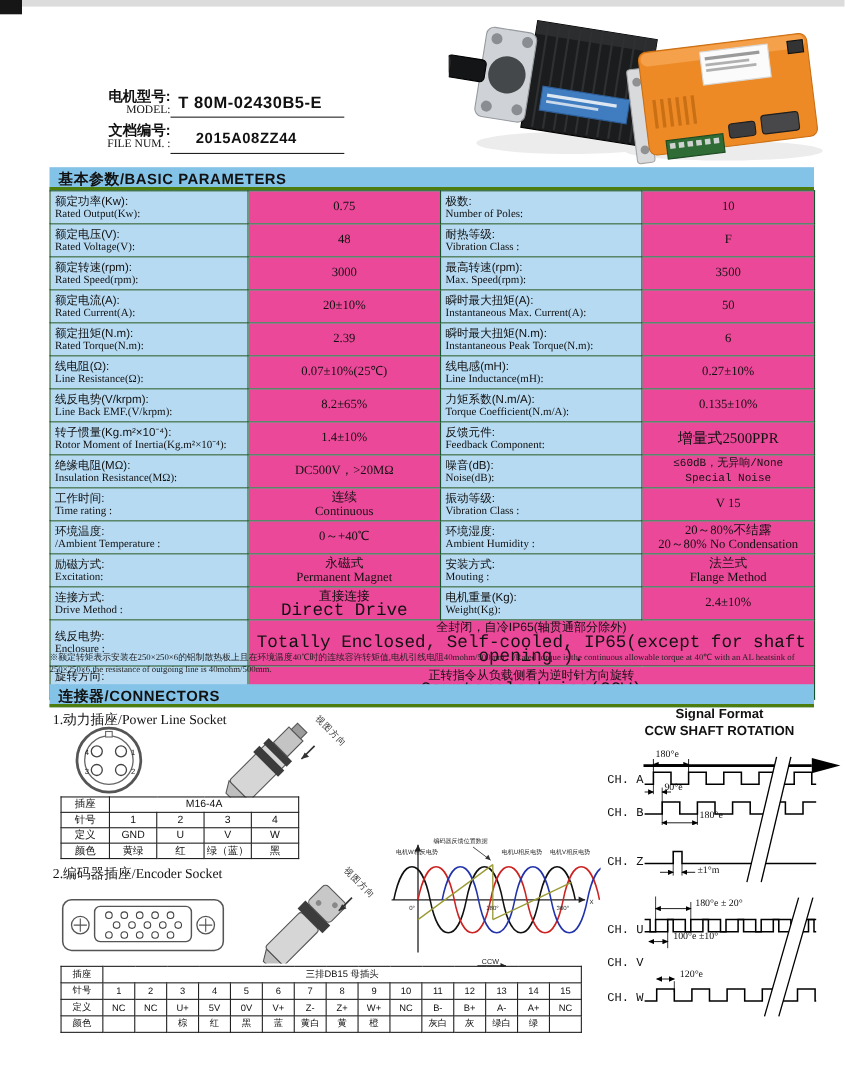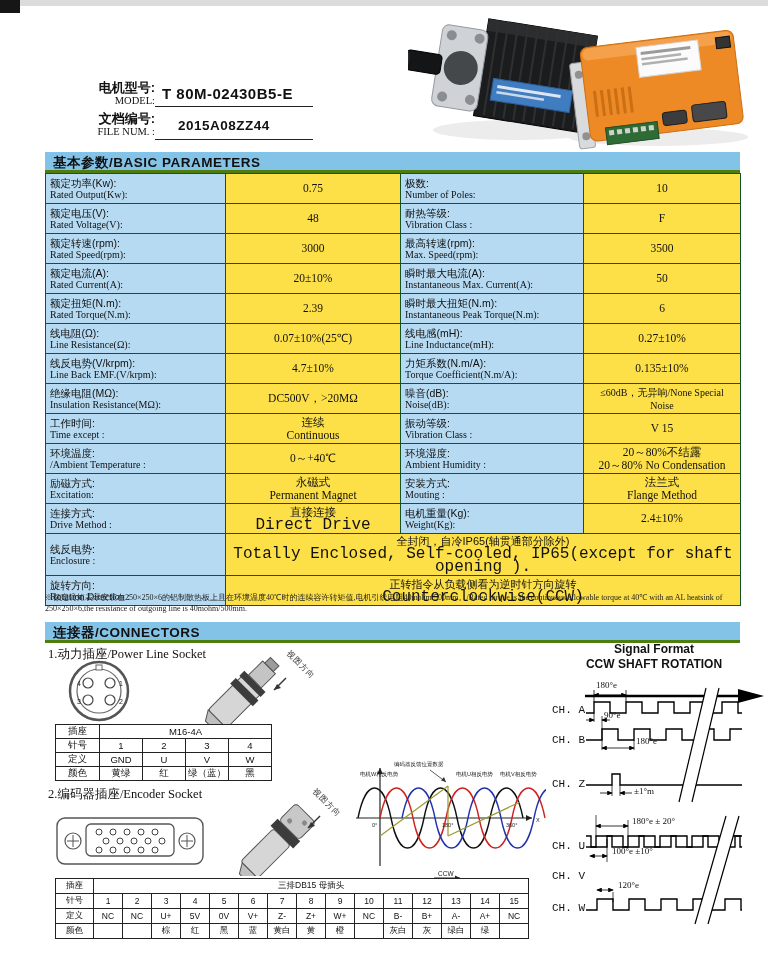--- a/index.html
+++ b/index.html
@@ -20,21 +20,21 @@
           font-size:13.5px;font-weight:bold;line-height:21px;padding-left:8px;box-sizing:border-box;
           letter-spacing:.5px;}
   
   table{border-collapse:collapse;}
   #ptable{left:45px;top:173px;}
   #ptable table{table-layout:fixed;width:695px;}
   #ptable td{border:1px solid #14532d;padding:1px 4px;height:27px;vertical-align:middle;overflow:hidden;margin-left:12px;}
   #ptable td.lbl{background:#b6daf2;}
   #ptable .cn{font-size:10.5px;line-height:12px;}
   #ptable .en{font-family:"Liberation Serif",serif;font-size:10px;line-height:12px;}
-  #ptable td.val{text-align:center;font-family:"Liberation Serif",serif;font-size:11.5px;line-height:13px;background:#fde047;}
+  #ptable td.val{text-align:center;font-family:"Liberation Serif",serif;font-size:11.5px;line-height:13px;background:#ec4899;}
   #ptable td.val .big{font-size:13.5px;}
   .mono{font-family:"Liberation Mono",monospace;font-size:16px;}
   
   .footnote{left:45px;top:592px;width:700px;font-family:"Liberation Serif",serif;font-size:8px;line-height:11px;color:#222;}
   
   .ctitle{font-size:12.5px;font-family:"Liberation Serif",serif;}
   
   .pintable td{border:1px solid #222;text-align:center;font-size:9.5px;height:13px;padding:0 1px;background:#fff;}
   .pintable td.h{font-size:9.5px;}
   #enc-table td{font-size:8.5px;height:14px;}
@@ -189,21 +189,21 @@
         </tr>
         <tr>
           <td class="lbl">
               <div class="cn">额定电流(A):</div>
               <div class="en">Rated Current(A):</div>
             </td>
           <td class="val">
               <div>20±10%</div>
             </td>
           <td class="lbl">
-              <div class="cn">瞬时最大电流(A):</div>
+              <div class="cn">瞬时最大扭矩(A):</div>
               <div class="en">Instantaneous Max. Current(A):</div>
             </td>
           <td class="val">
               <div>50</div>
             </td>
         </tr>
         <tr>
           <td class="lbl">
               <div class="cn">额定扭矩(N.m):</div>
               <div class="en">Rated Torque(N.m):</div>
@@ -234,50 +234,66 @@
           <td class="val">
               <div>0.27±10%</div>
             </td>
         </tr>
         <tr>
           <td class="lbl">
               <div class="cn">线反电势(V/krpm):</div>
               <div class="en">Line Back EMF.(V/krpm):</div>
             </td>
           <td class="val">
-              <div>4.7±10%</div>
+              <div>8.2±65%</div>
             </td>
           <td class="lbl">
               <div class="cn">力矩系数(N.m/A):</div>
               <div class="en">Torque Coefficient(N.m/A):</div>
             </td>
           <td class="val">
               <div>0.135±10%</div>
             </td>
         </tr>
         <tr>
           <td class="lbl">
+              <div class="cn">转子惯量(Kg.m²×10⁻⁴):</div>
+              <div class="en">Rotor Moment of Inertia(Kg.m²×10⁻⁴):</div>
+            </td>
+          <td class="val">
+              <div>1.4±10%</div>
+            </td>
+          <td class="lbl">
+              <div class="cn">反馈元件:</div>
+              <div class="en">Feedback Component:</div>
+            </td>
+          <td class="val">
+              <div class="big">增量式2500PPR</div>
+            </td>
+        </tr>
+        <tr>
+          <td class="lbl">
               <div class="cn">绝缘电阻(MΩ):</div>
               <div class="en">Insulation Resistance(MΩ):</div>
             </td>
           <td class="val">
               <div>DC500V，&gt;20MΩ</div>
             </td>
           <td class="lbl">
               <div class="cn">噪音(dB):</div>
               <div class="en">Noise(dB):</div>
             </td>
           <td class="val">
-              <div style="font-size:10px;">≤60dB，无异响/None Special Noise</div>
+              <div style="font-size:10px;font-family:Liberation Mono, monospace;">≤60dB，无异响/None Special Noise</div>
             </td>
         </tr>
         <tr>
           <td class="lbl">
               <div class="cn">工作时间:</div>
-              <div class="en">Time except :</div>
+              <div class="en">Time rating :</div>
             </td>
           <td class="val">
               <div>连续</div>
               <div>Continuous</div>
             </td>
           <td class="lbl">
               <div class="cn">振动等级:</div>
               <div class="en">Vibration Class :</div>
             </td>
           <td class="val">

